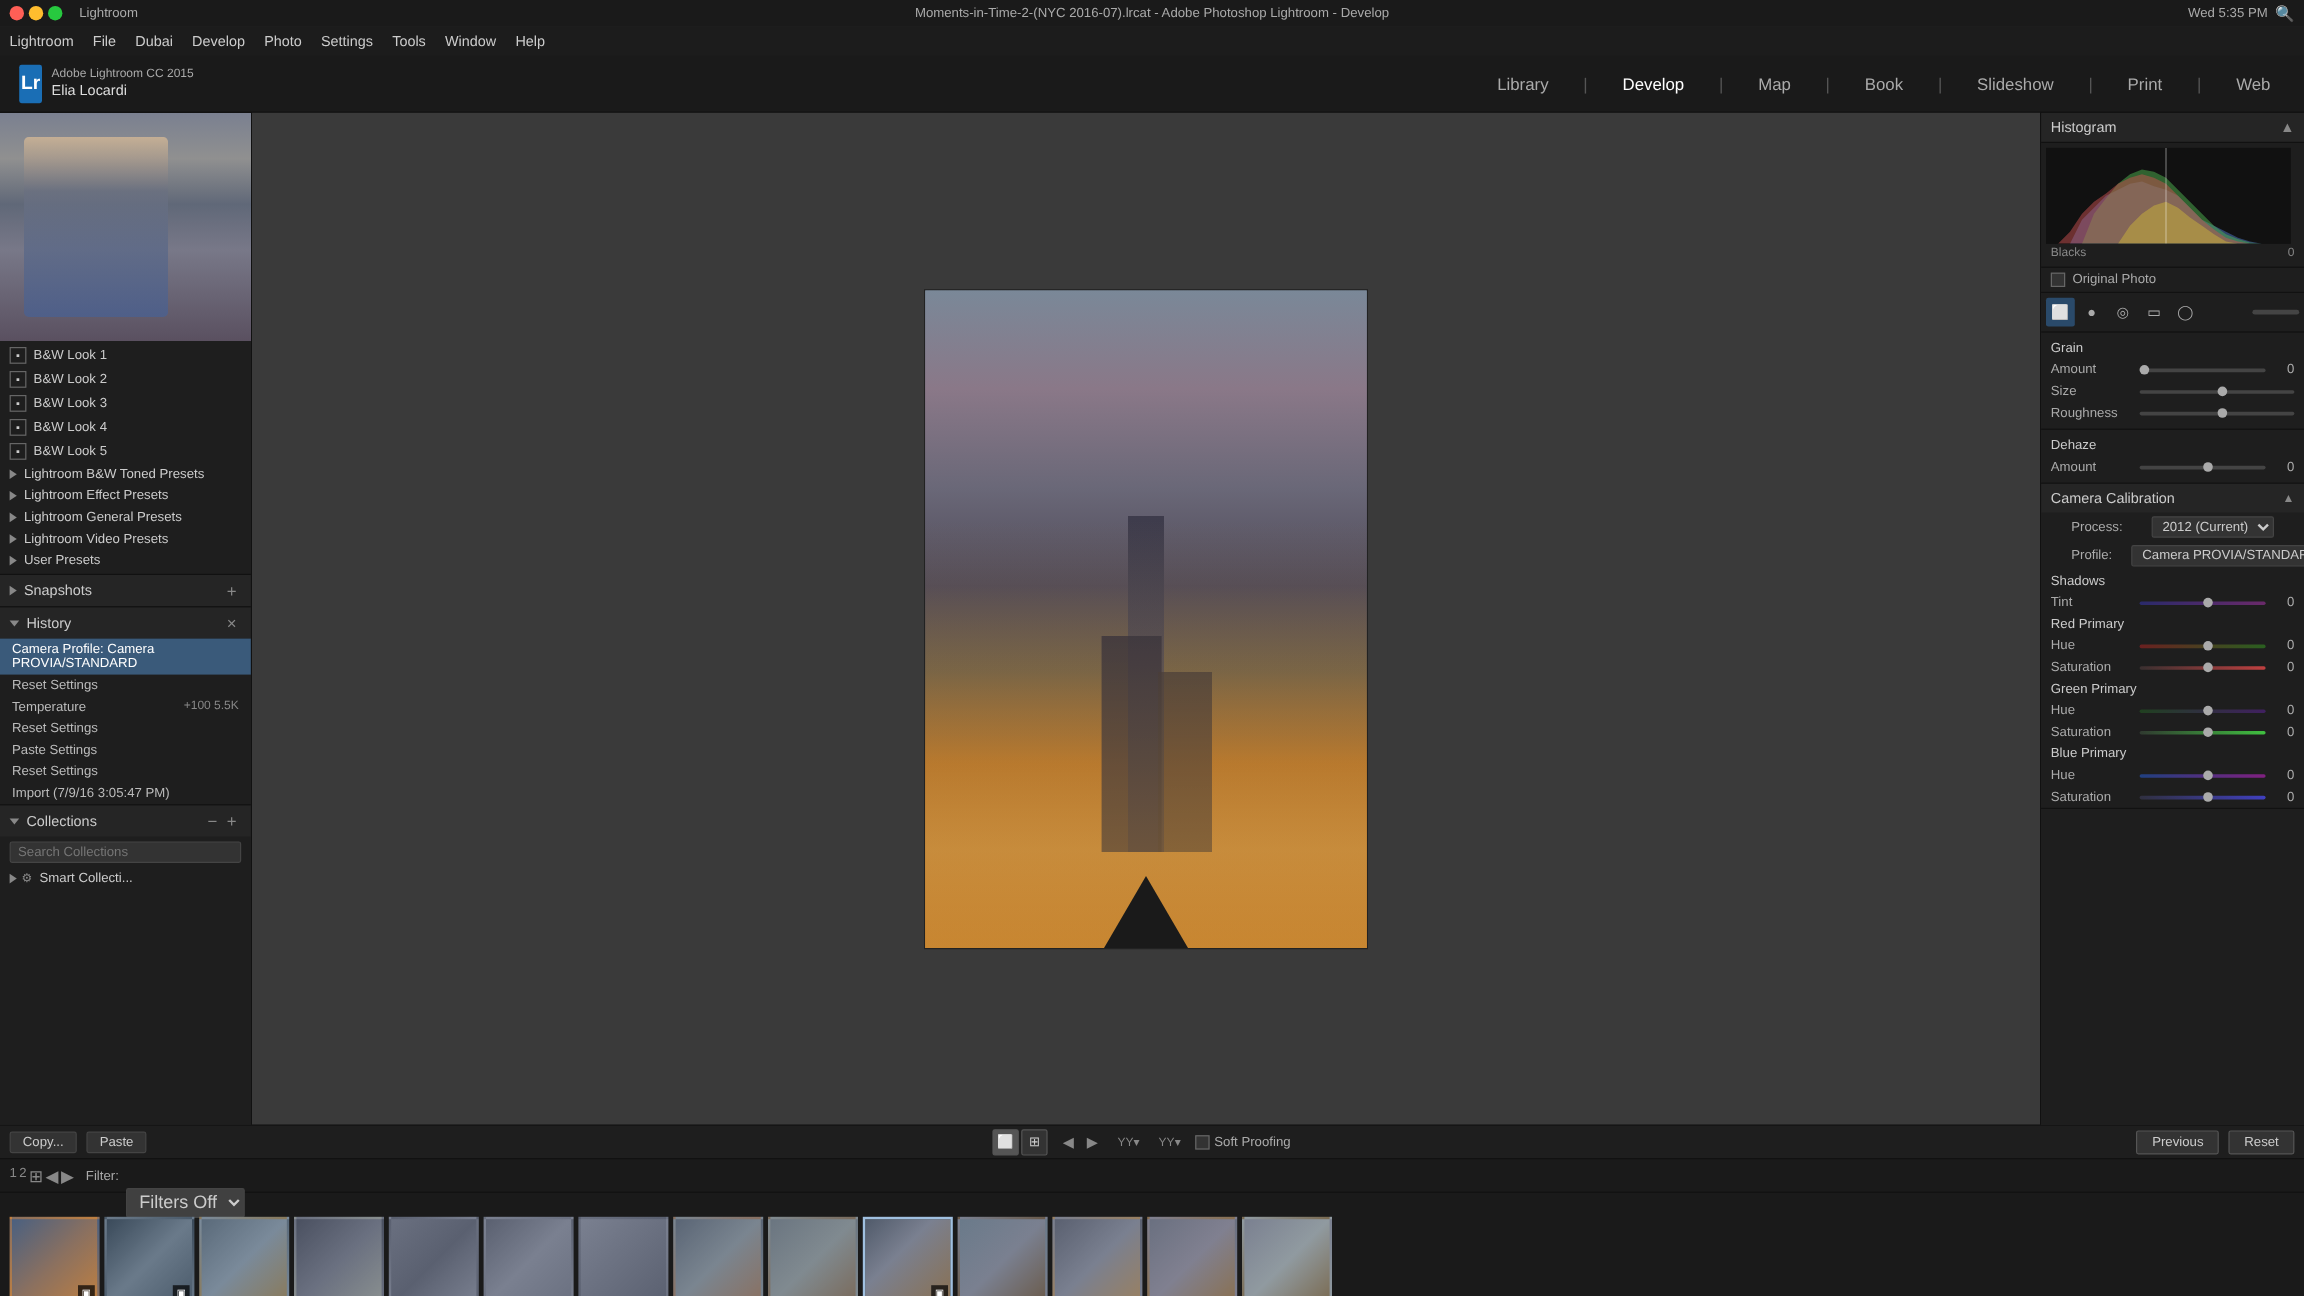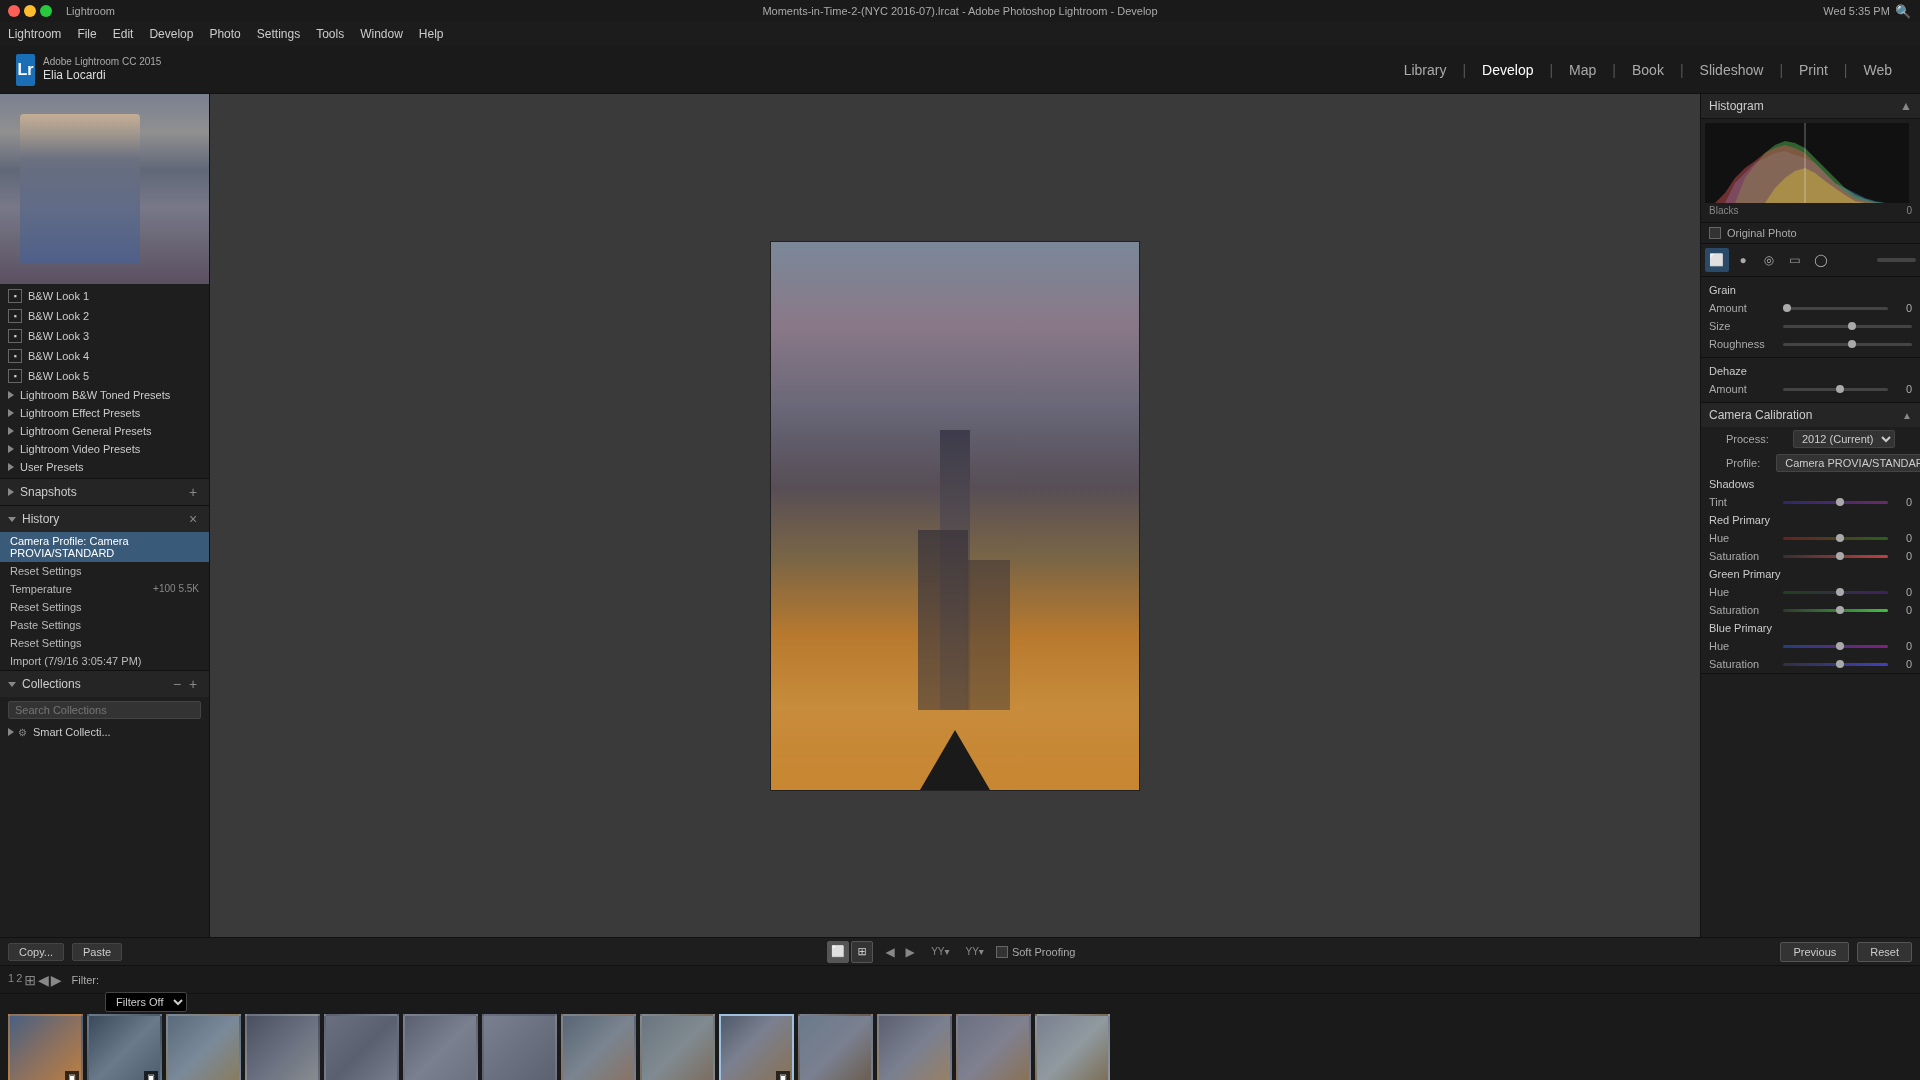--- a/index.html
+++ b/index.html
@@ -20,21 +20,21 @@
     #menubar { width: 100%; height: 24px; background: #1c1c1c; display: flex; align-items: center; padding: 0 8px; gap: 16px; font-size: 12px; color: #ccc; }
     .menu-item { cursor: pointer; }
 
     
     #header { width: 100%; height: 48px; background: #1a1a1a; display: flex; align-items: center; padding: 0 16px; border-bottom: 1px solid #111; }
     #lr-logo { display: flex; align-items: center; gap: 8px; margin-right: 20px; }
     #lr-logo-box { width: 19px; height: 32px; background: #1a6eb5; display: flex; align-items: center; justify-content: center; font-size: 16px; font-weight: bold; color: #fff; border-radius: 2px; }
     #lr-info { font-size: 11px; color: #aaa; line-height: 1.3; }
     #lr-info .app-name { font-size: 10px; }
     #lr-info .user-name { font-size: 12px; color: #ddd; }
-    #nav-tabs { margin-left: auto; display: flex; align-items: center; gap: 4px; font-size: 14px; }
+    #nav-tabs { margin-left: auto; display: flex; align-items: center; gap: 17px; font-size: 14px; }
     .nav-tab { padding: 4px 12px; color: #aaa; cursor: pointer; }
     .nav-tab.active { color: #fff; }
     .nav-sep { color: #555; }
 
     
     #main { display: flex; width: 100%; height: calc(1080px - 22px - 24px - 48px - 28px - 115px); }
 
     
     #left-panel { width: 210px; min-width: 210px; background: #1e1e1e; border-right: 1px solid #111; display: flex; flex-direction: column; overflow-y: auto; }
     #photo-preview { width: 210px; height: 190px; background: #000; overflow: hidden; position: relative; flex-shrink: 0; }
@@ -99,21 +99,21 @@
     #bottom-toolbar { height: 28px; background: #1e1e1e; border-top: 1px solid #111; display: flex; align-items: center; padding: 0 8px; gap: 8px; }
     .toolbar-btn { background: #333; border: 1px solid #444; color: #ccc; padding: 2px 10px; font-size: 11px; border-radius: 2px; cursor: pointer; }
     .softproof { display: flex; align-items: center; gap: 4px; font-size: 11px; color: #aaa; }
     .checkbox { width: 12px; height: 12px; border: 1px solid #666; background: #333; flex-shrink: 0; }
     .prev-next-btn { background: #333; border: 1px solid #555; color: #ccc; padding: 3px 12px; font-size: 11px; border-radius: 2px; cursor: pointer; }
 
     
     #filmstrip-bar { height: 28px; background: #1a1a1a; display: flex; align-items: center; padding: 0 8px; gap: 4px; border-top: 1px solid #111; font-size: 11px; color: #aaa; }
     .filmstrip-info { flex: 1; }
     .filter-area { display: flex; align-items: center; gap: 6px; }
-    .filter-select { background: #000000; border: 1px solid #444; color: #ccc; font-size: 11px; padding: 2px 6px; border-radius: 2px; margin-top: 45px; }
+    .filter-select { background: #404040; border: 1px solid #444; color: #ccc; font-size: 15px; padding: 2px 6px; border-radius: 2px; margin-top: 45px; }
 
     #filmstrip { height: 115px; background: #1a1a1a; display: flex; align-items: center; padding: 4px 8px; gap: 4px; overflow-x: hidden; border-top: 1px solid #111; }
     .film-thumb { width: 75px; height: 75px; background: #333; flex-shrink: 0; border: 2px solid transparent; cursor: pointer; position: relative; overflow: hidden; }
     .film-thumb.selected { border-color: #a0c0e0; }
     .film-badge { position: absolute; bottom: 2px; right: 2px; width: 14px; height: 14px; background: rgba(0,0,0,0.7); display: flex; align-items: center; justify-content: center; font-size: 8px; color: #fff; }
 
     
     .t1 { background: linear-gradient(135deg, #4a6080 0%, #8a7060 50%, #c08040 100%); }
     .t2 { background: linear-gradient(135deg, #3a4a5a 0%, #6a7a8a 50%, #4a5a6a 100%); }
     .t3 { background: linear-gradient(135deg, #5a6a7a 0%, #7a8a9a 50%, #8a7a5a 100%); }
@@ -169,21 +169,21 @@
   </div>
   <div id="topbar-right">
     <span style="font-size:11px;color:#aaa;">Wed 5:35 PM</span>
     <span style="font-size:13px;color:#aaa;">🔍</span>
   </div>
 </div>
 
 <div id="menubar">
   <span class="menu-item">Lightroom</span>
   <span class="menu-item">File</span>
-  <span class="menu-item">Edit</span>
+  <span class="menu-item">Dubai</span>
   <span class="menu-item">Develop</span>
   <span class="menu-item">Photo</span>
   <span class="menu-item">Settings</span>
   <span class="menu-item">Tools</span>
   <span class="menu-item">Window</span>
   <span class="menu-item">Help</span>
 </div>
 
 <div id="header">
   <div id="lr-logo">

